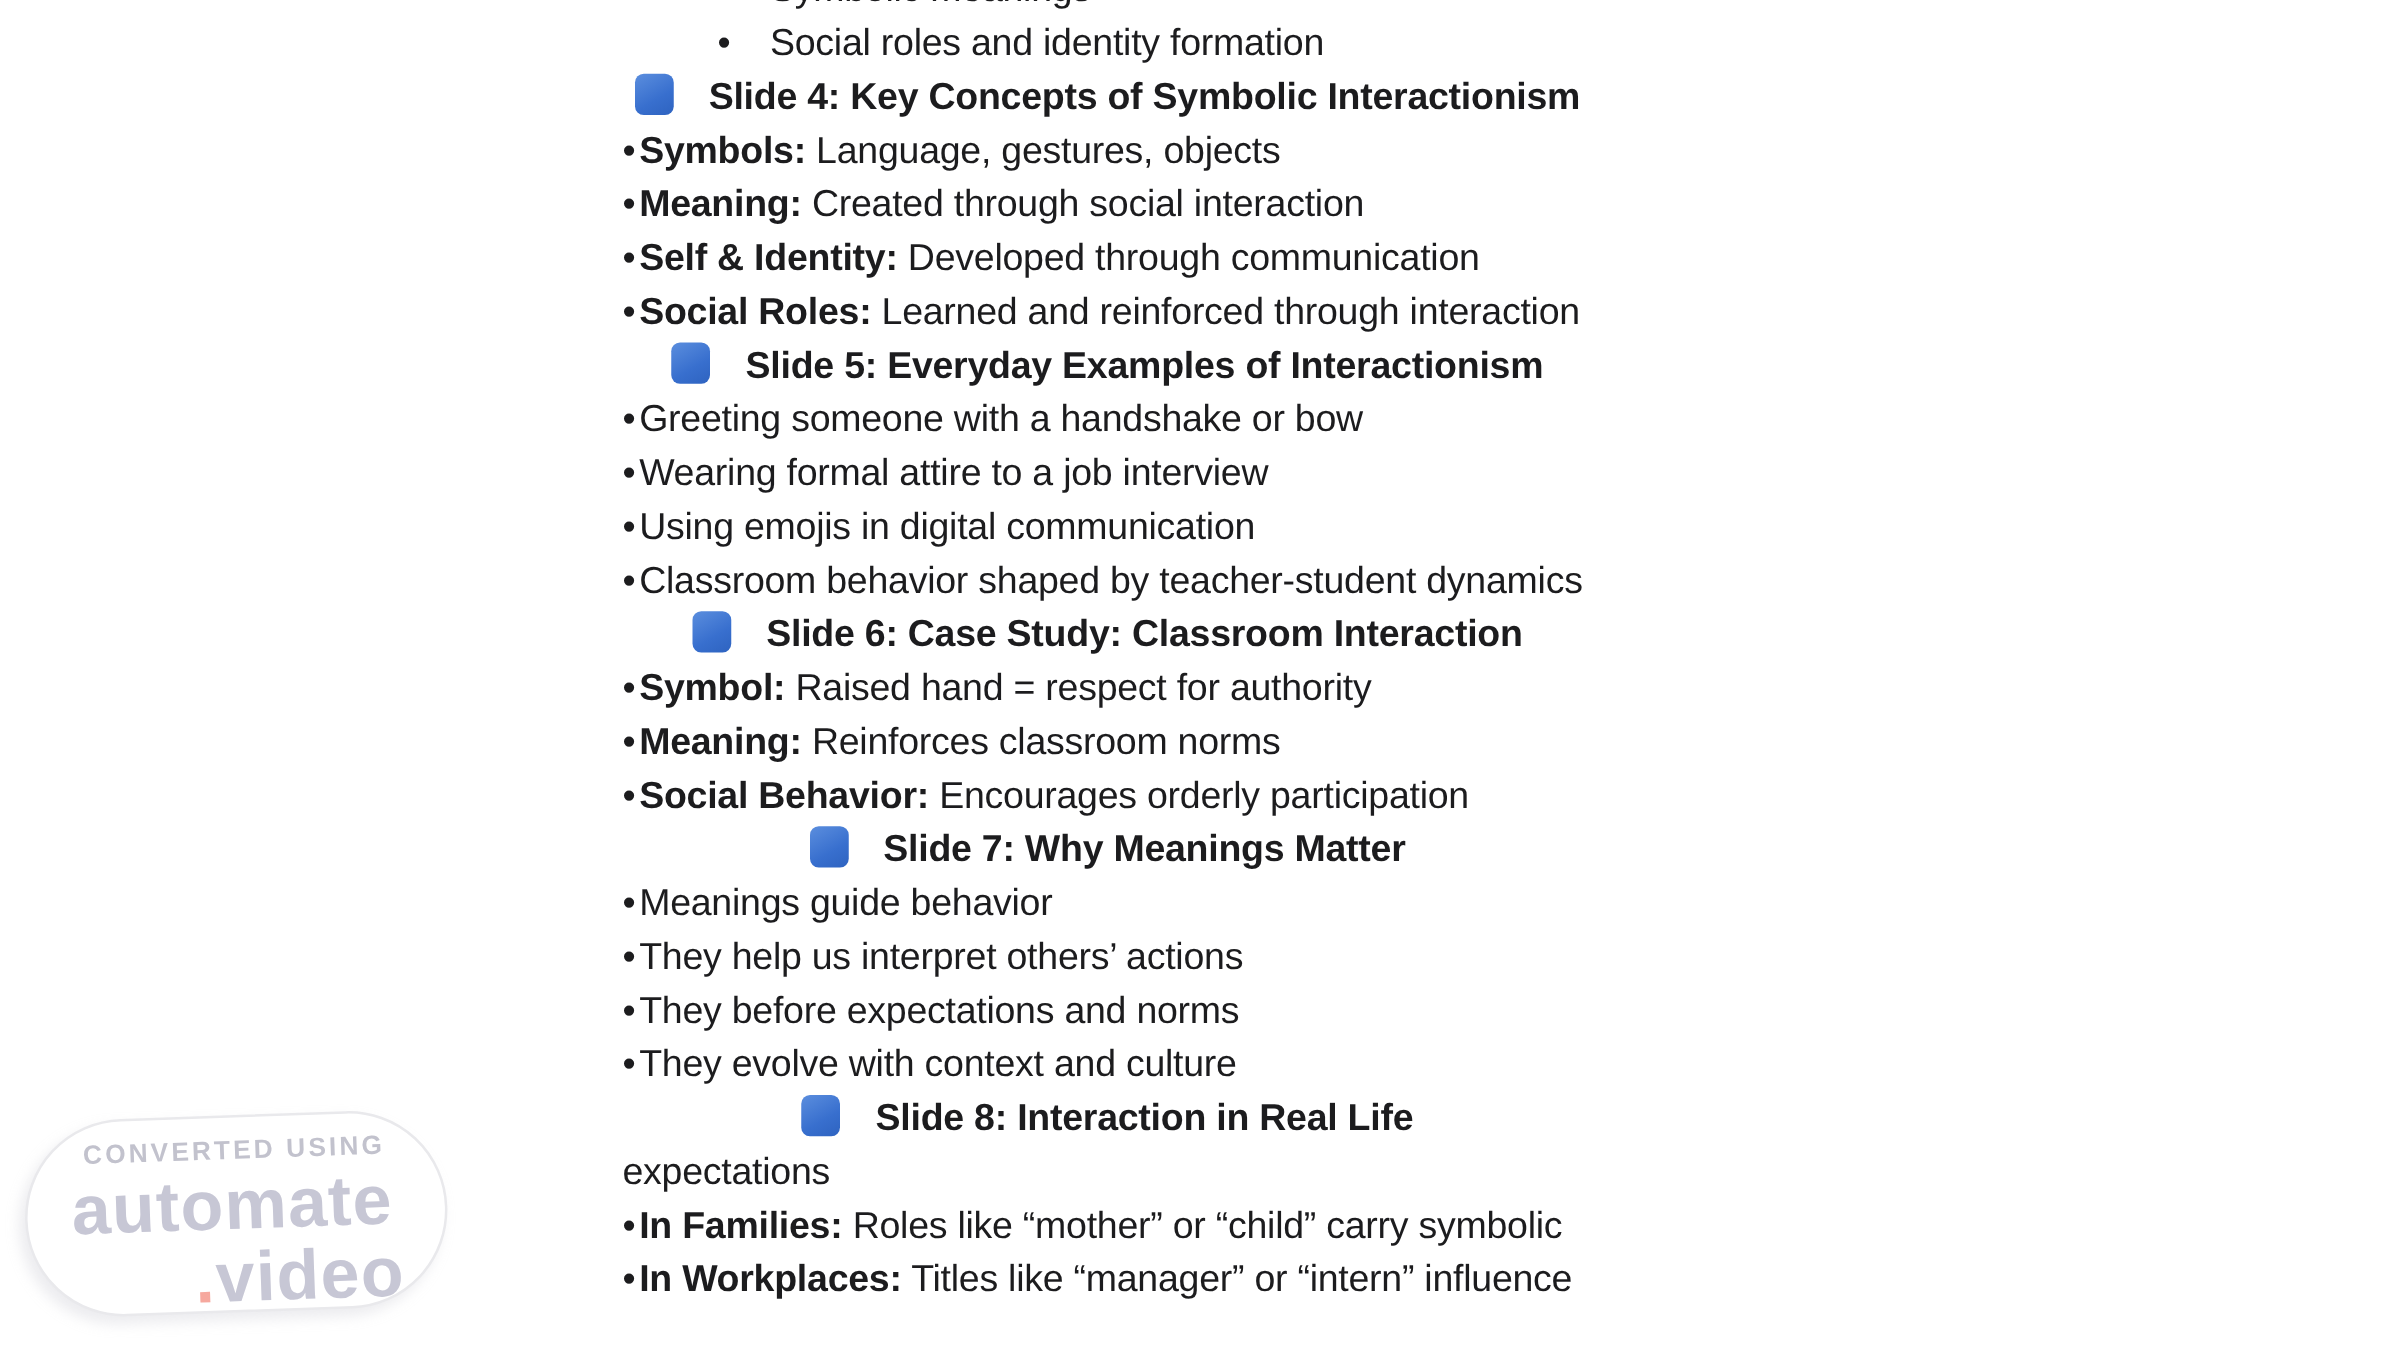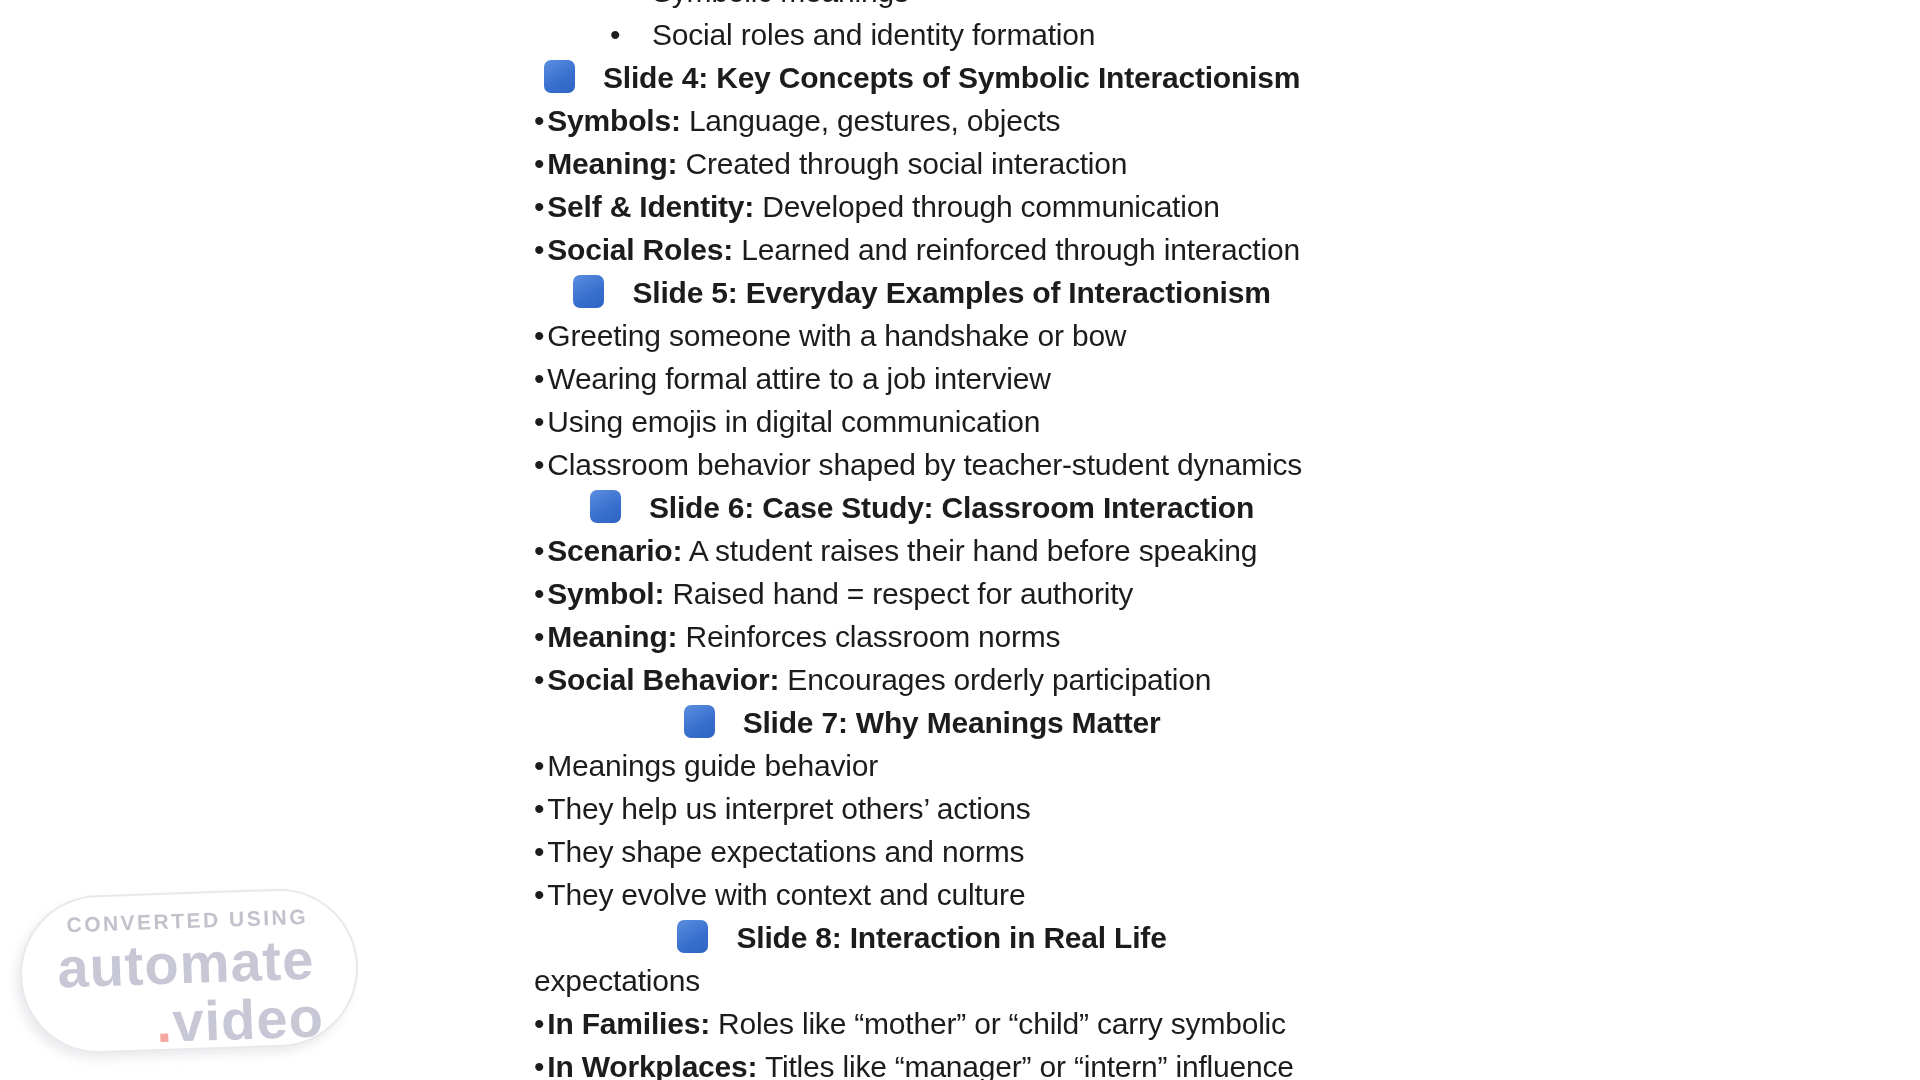--- a/index.html
+++ b/index.html
@@ -23,21 +23,20 @@
     left: 498px;
     top: -30px;
     color: #1c1c1e;
     font-size: 30px;
     letter-spacing: -0.2px;
   }
   .line {
     height: 43px;
     line-height: 43px;
     white-space: nowrap;
-    margin-left: 36px;
   }
   .dot { margin-right: 3px; }
   .sub .dot {
     display: inline-block;
     width: 42px;
     margin-left: 76px;
     margin-right: 0;
   }
   .title { font-weight: 700; text-align: center; }
   .sq {
@@ -106,28 +105,27 @@
       <div class="line"><span class="dot">•</span><span class="bold">Symbols:</span><span> Language, gestures, objects</span></div>
       <div class="line"><span class="dot">•</span><span class="bold">Meaning:</span><span> Created through social interaction</span></div>
       <div class="line"><span class="dot">•</span><span class="bold">Self &amp; Identity:</span><span> Developed through communication</span></div>
       <div class="line"><span class="dot">•</span><span class="bold">Social Roles:</span><span> Learned and reinforced through interaction</span></div>
       <div class="line title"><span class="sq"></span><span>Slide 5: Everyday Examples of Interactionism</span></div>
       <div class="line"><span class="dot">•</span><span>Greeting someone with a handshake or bow</span></div>
       <div class="line"><span class="dot">•</span><span>Wearing formal attire to a job interview</span></div>
       <div class="line"><span class="dot">•</span><span>Using emojis in digital communication</span></div>
       <div class="line"><span class="dot">•</span><span>Classroom behavior shaped by teacher-student dynamics</span></div>
       <div class="line title"><span class="sq"></span><span>Slide 6: Case Study: Classroom Interaction</span></div>
-      <div class="line"><span class="dot">•</span><span class="bold">Scenario:</span><span> A student raises their hand before speaking</span></div>
       <div class="line"><span class="dot">•</span><span class="bold">Symbol:</span><span> Raised hand = respect for authority</span></div>
       <div class="line"><span class="dot">•</span><span class="bold">Meaning:</span><span> Reinforces classroom norms</span></div>
       <div class="line"><span class="dot">•</span><span class="bold">Social Behavior:</span><span> Encourages orderly participation</span></div>
       <div class="line title"><span class="sq"></span><span>Slide 7: Why Meanings Matter</span></div>
       <div class="line"><span class="dot">•</span><span>Meanings guide behavior</span></div>
       <div class="line"><span class="dot">•</span><span>They help us interpret others’ actions</span></div>
-      <div class="line"><span class="dot">•</span><span>They shape expectations and norms</span></div>
+      <div class="line"><span class="dot">•</span><span>They before expectations and norms</span></div>
       <div class="line"><span class="dot">•</span><span>They evolve with context and culture</span></div>
       <div class="line title"><span class="sq"></span><span>Slide 8: Interaction in Real Life</span></div>
       <div class="line cont"><span>expectations</span></div>
       <div class="line"><span class="dot">•</span><span class="bold">In Families:</span><span> Roles like “mother” or “child” carry symbolic</span></div>
       <div class="line"><span class="dot">•</span><span class="bold">In Workplaces:</span><span> Titles like “manager” or “intern” influence</span></div>
     </div>
 
   <div class="wm">
     <div class="wm-label">CONVERTED USING</div>
     <div class="wm-brand">automate</div>

